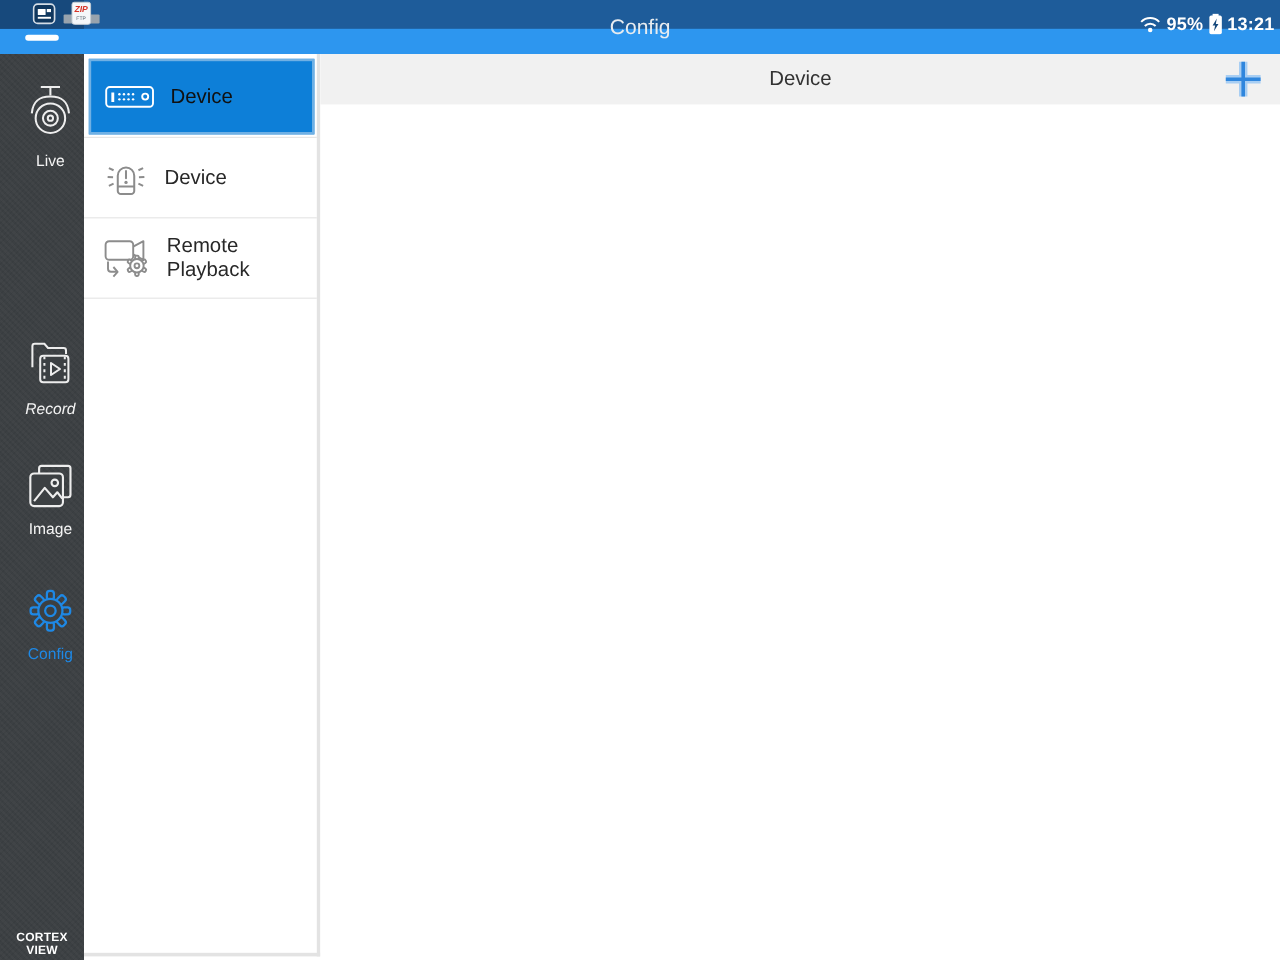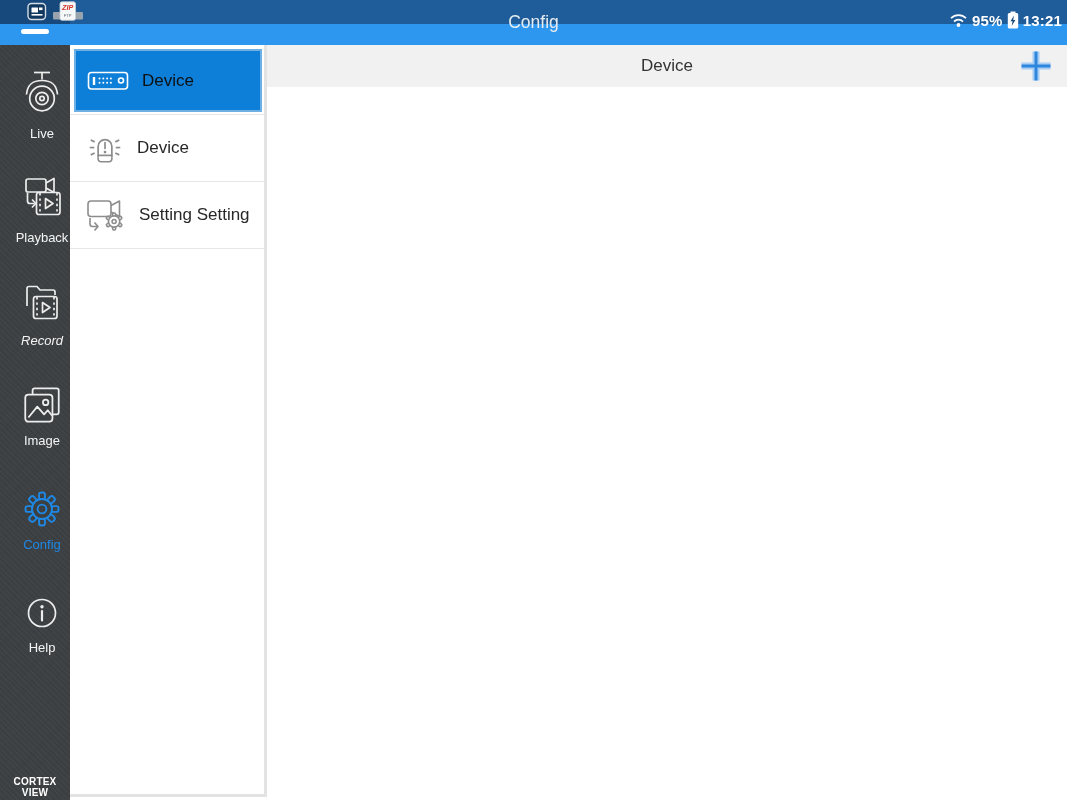--- a/index.html
+++ b/index.html
@@ -107,35 +107,20 @@
             <path d="M14 3.5 H30"></path>
           <path d="M6.5 25.5 C7.5 14.5 13.5 11.5 22 11.5 C30.5 11.5 36.5 14.5 37.5 25.5"></path>
           <circle cx="22" cy="29.5" r="12.3"></circle>
           <circle cx="22" cy="29.5" r="6.2"></circle>
           <circle cx="22" cy="29.5" r="2.2"></circle>
         </svg>
       </span>
       <span class="lbl">Live</span>
     </div>
 
-    <div class="side-item" style="top:128px;">
-      <span>
-        <svg width="46" height="52" viewBox="0 0 46 52" fill="none" stroke="#ededed" stroke-width="1.7">
-          <rect x="7" y="6" width="20" height="13" rx="2"></rect>
-          <path d="M27 10 L35 5.5 V19.5 L27 15" stroke-linejoin="round"></path>
-          <path d="M8.5 20 V28 a2.5 2.5 0 0 0 2.5 2.5 H15.5"></path>
-          <path d="M13 26.5 L16.8 30.5 L13 34.5" stroke-linejoin="round"></path>
-          <rect x="17.5" y="19.5" width="23.5" height="22" rx="2.5" fill="#3c4043"></rect>
-          <path d="M21 20 V41" stroke-dasharray="2.4 3"></path>
-          <path d="M38 20 V41" stroke-dasharray="2.4 3"></path>
-          <path d="M26.5 25.5 L34 30.5 L26.5 35.5 Z" stroke-linejoin="round"></path>
-        </svg>
-      </span>
-      <span class="lbl">Playback</span>
-    </div>
 
     <div class="side-item" style="top:233px;font-style:italic;">
       <span>
         <svg width="46" height="50" viewBox="0 0 46 50" fill="none" stroke="#ededed" stroke-width="1.7">
           <path d="M8 28 V10.5 a2 2 0 0 1 2 -2 h8 l3 3.5 h13 a2 2 0 0 1 2 2 V17"></path>
           <rect x="14.5" y="18.5" width="23.5" height="22" rx="2.5" fill="#3c4043"></rect>
           <path d="M18 19 V40" stroke-dasharray="2.4 3"></path>
           <path d="M35 19 V40" stroke-dasharray="2.4 3"></path>
           <path d="M23.5 24.5 L31 29.5 L23.5 34.5 Z" stroke-linejoin="round"></path>
         </svg>
@@ -168,30 +153,20 @@
             <rect x="19.2" y="6.2" width="5.6" height="7" rx="2.2" transform="rotate(270 22 22)"></rect>
             <rect x="19.2" y="6.2" width="5.6" height="7" rx="2.2" transform="rotate(315 22 22)"></rect>
           </g>
           <circle cx="22" cy="22" r="9.6" fill="#3c4043"></circle>
           <circle cx="22" cy="22" r="4.2"></circle>
         </svg>
       </span>
       <span class="lbl">Config</span>
     </div>
 
-    <div class="side-item" style="top:546px;">
-      <span>
-        <svg width="44" height="44" viewBox="0 0 44 44" fill="none" stroke="#ededed" stroke-width="1.7">
-          <circle cx="22" cy="22" r="13.5"></circle>
-          <circle cx="22" cy="15.8" r="1.7" fill="#ededed" stroke="none"></circle>
-          <path d="M22 20 V29.5" stroke-width="2.2" stroke-linecap="round"></path>
-        </svg>
-      </span>
-      <span class="lbl">Help</span>
-    </div>
 
     <div class="brand">CORTEX VIEW</div>
   </div>
 
   <div class="menu-panel">
 
     <div class="menu-cell selcell">
       <div class="sel-box">
         <span>
           <svg width="42" height="24" viewBox="0 0 42 24" fill="none" stroke="#ffffff" stroke-width="1.6">
@@ -246,21 +221,21 @@
             <rect x="26.6" y="17" width="3" height="4" rx="1.2" fill="#fff" transform="rotate(60 28.1 25.5)"></rect>
             <rect x="26.6" y="17" width="3" height="4" rx="1.2" fill="#fff" transform="rotate(120 28.1 25.5)"></rect>
             <rect x="26.6" y="17" width="3" height="4" rx="1.2" fill="#fff" transform="rotate(180 28.1 25.5)"></rect>
             <rect x="26.6" y="17" width="3" height="4" rx="1.2" fill="#fff" transform="rotate(240 28.1 25.5)"></rect>
             <rect x="26.6" y="17" width="3" height="4" rx="1.2" fill="#fff" transform="rotate(300 28.1 25.5)"></rect>
           </g>
           <circle cx="28.1" cy="25.5" r="5.6" fill="#fff"></circle>
           <circle cx="28.1" cy="25.5" r="2"></circle>
         </svg>
       </span>
-      <span class="m-lbl">Setting Setting</span>
+      <span class="m-lbl">Remote Playback</span>
     </div>
 
   </div>
 
   <div class="main">
     <div class="main-header">
       <div class="main-title">Device</div>
       <button class="add-btn">
         <span>
           <svg width="36" height="36" viewBox="0 0 36 36" fill="none">

